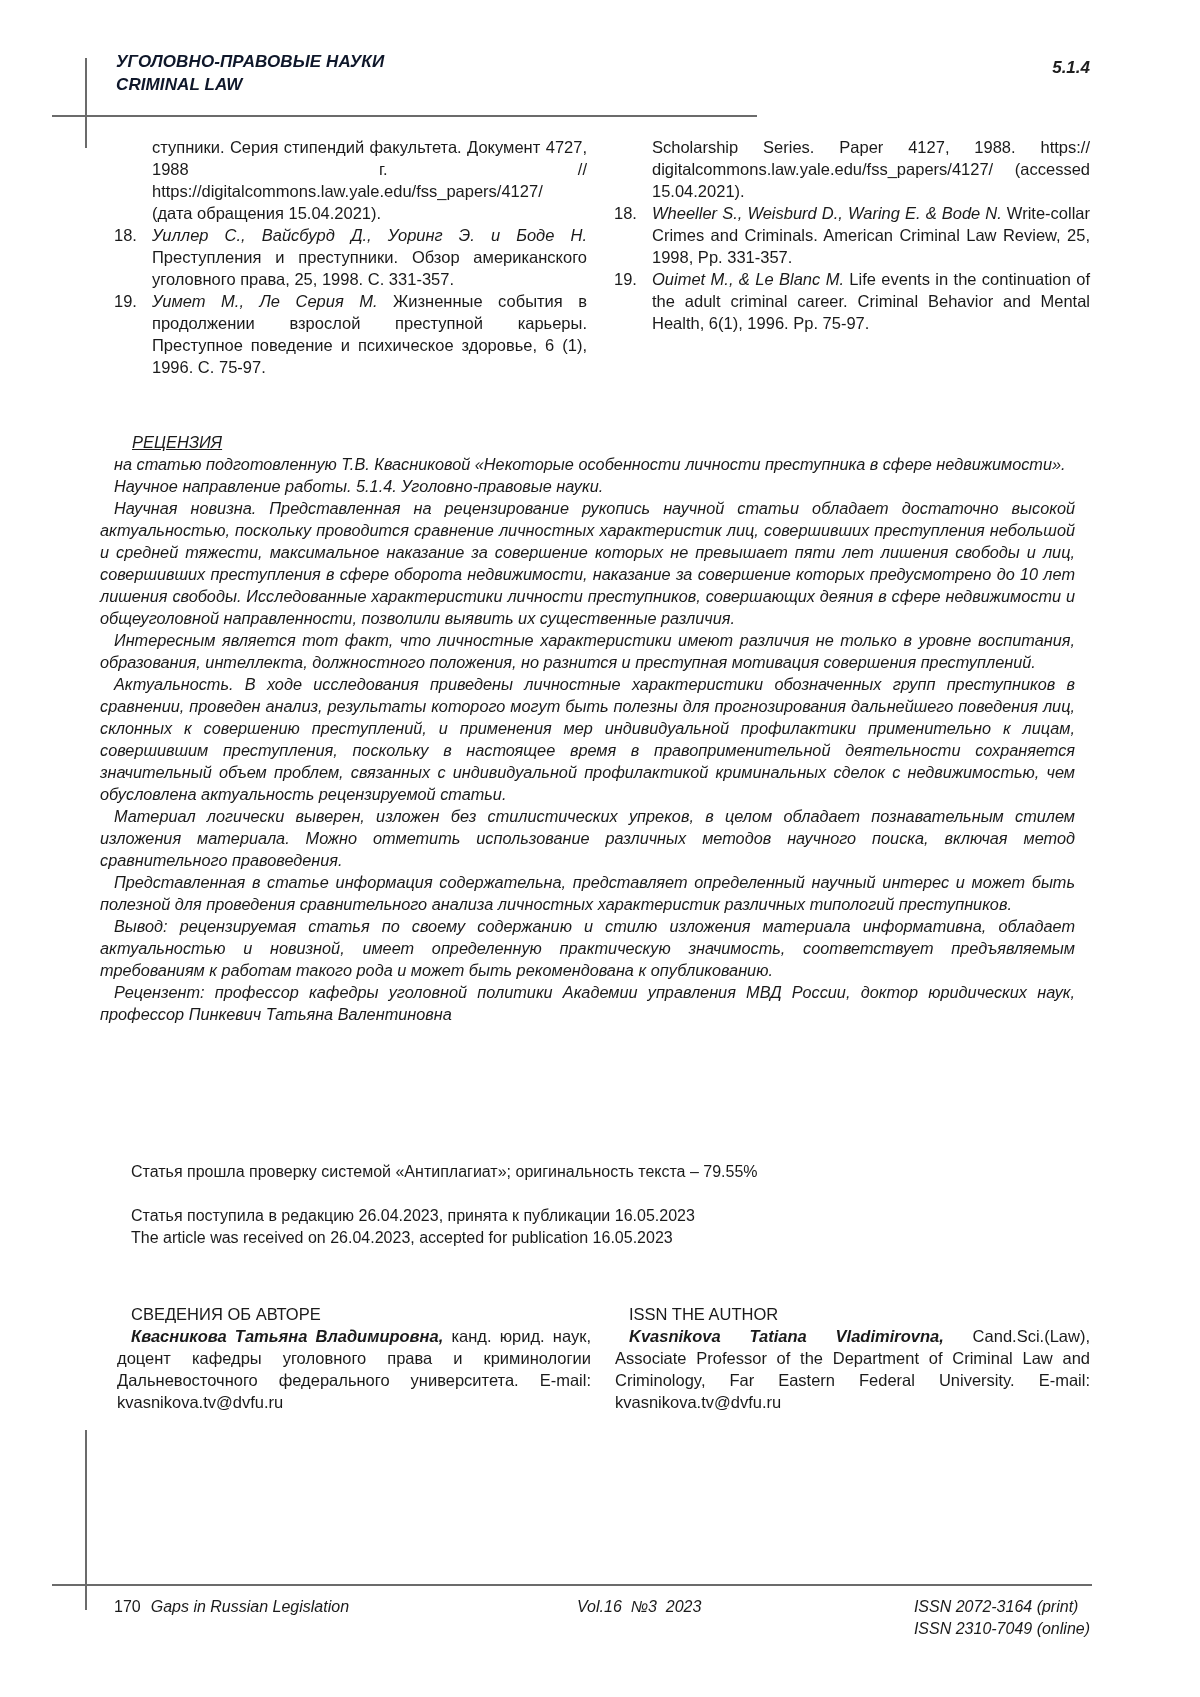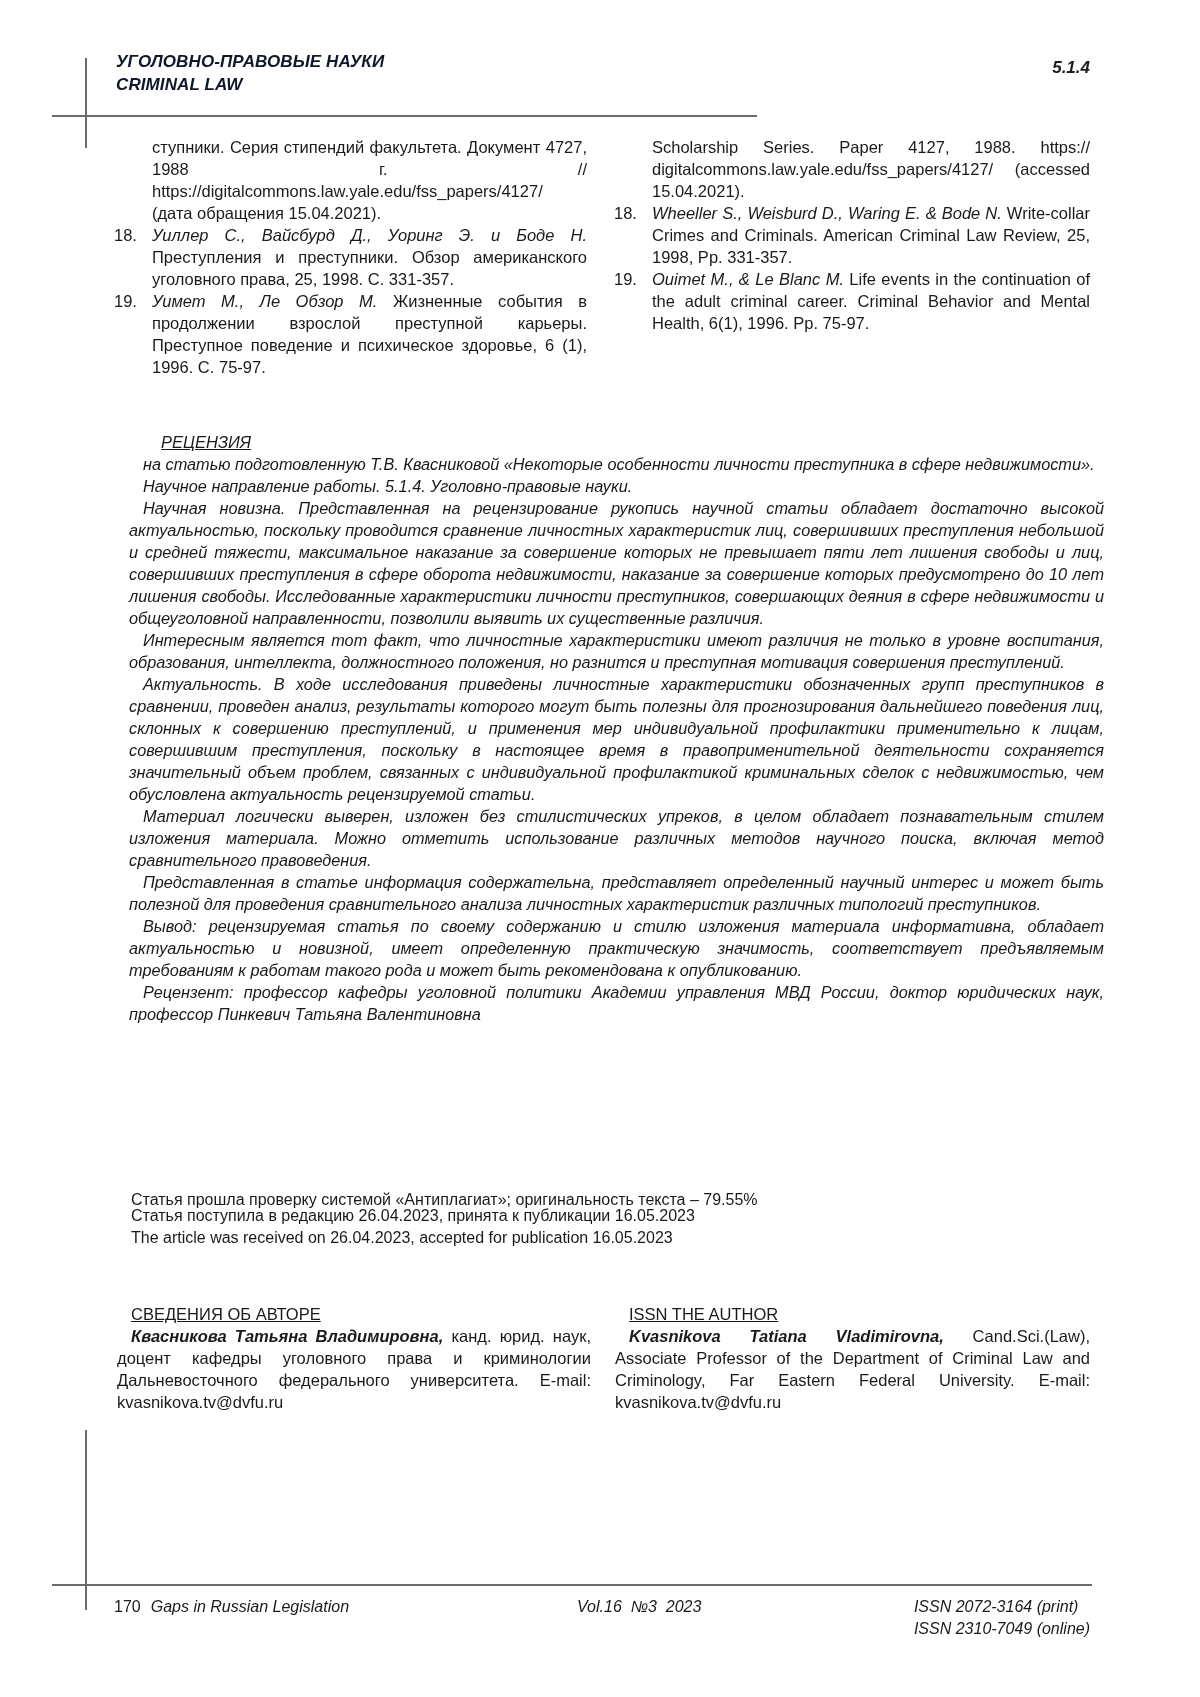--- a/index.html
+++ b/index.html
@@ -16,34 +16,34 @@
   .header-code { position: absolute; right: 110px; top: 58px; font-weight: bold; font-style: italic;
                  font-size: 17px; color: #1e1e1e; }
 
   .refs { position: absolute; top: 136px; font-size: 16.5px; line-height: 22px; }
   #refs-ru { left: 112px; width: 475px; }
   #refs-en { left: 612px; width: 478px; }
   .ref { position: relative; padding-left: 40px; text-align: justify; }
   .ref .num { position: absolute; left: 2px; top: 0; }
   .ref .auth { font-style: italic; }
 
-  .review { position: absolute; left: 129px; top: 431px; width: 975px;
+  .review { position: absolute; left: 100px; top: 431px; width: 975px;
             font-family: "Liberation Sans Narrow", "Liberation Sans", sans-serif;
             font-size: 16.3px; line-height: 22px; text-align: justify; }
   .review .head { padding-left: 32px; font-style: italic; text-decoration: underline; font-size: 16.5px; }
   .review p { margin: 0; text-indent: 14px; font-style: italic; }
 
   .meta { position: absolute; left: 131px; font-size: 16px; line-height: 22px; }
-  #meta-antiplag { top: 1161px; margin-top: 28px; }
+  #meta-antiplag { top: 1161px; }
   #meta-dates { top: 1205px; }
 
   .author { position: absolute; top: 1303px; font-size: 16.5px; line-height: 22px; text-align: justify; }
   #author-ru { left: 117px; width: 474px; }
   #author-en { left: 615px; width: 475px; }
-  .author .sec { padding-left: 14px; text-decoration: underline; }
+  .author .sec { padding-left: 14px; }
   .author p { margin: 0; text-indent: 14px; }
   .author .name { font-weight: bold; font-style: italic; }
 
   .footer { position: absolute; top: 1596px; font-size: 16px; line-height: 22px; font-style: italic; }
   #footer-left { left: 114px; }
   #footer-left .page { font-style: normal; margin-right: 10px; }
   #footer-mid { left: 577px; }
   #footer-right { right: 110px; text-align: left; }
 </style>
 </head>
@@ -63,21 +63,21 @@
 <div class="refs" id="refs-ru">
   <div class="ref">
     <span>ступники. Серия стипендий факультета. Документ 4727, 1988 г. // https://digitalcommons.law.yale.edu/fss_papers/4127/ (дата обращения 15.04.2021).</span>
   </div>
   <div class="ref">
     <span class="num">18.</span>
     <span class="auth">Уиллер С., Вайсбурд Д., Уоринг Э. и Боде Н.</span><span> Преступления и преступники. Обзор американского уголовного права, 25, 1998. С. 331-357.</span>
   </div>
   <div class="ref">
     <span class="num">19.</span>
-    <span class="auth">Уимет М., Ле Обзор М.</span><span> Жизненные события в продолжении взрослой преступной карьеры. Преступное поведение и психическое здоровье, 6 (1), 1996. С. 75-97.</span>
+    <span class="auth">Уимет М., Ле Серия М.</span><span> Жизненные события в продолжении взрослой преступной карьеры. Преступное поведение и психическое здоровье, 6 (1), 1996. С. 75-97.</span>
   </div>
 </div>
 
 <div class="refs" id="refs-en">
   <div class="ref">
     <span>Scholarship Series. Paper 4127, 1988. https:// digitalcommons.law.yale.edu/fss_papers/4127/ (accessed 15.04.2021).</span>
   </div>
   <div class="ref">
     <span class="num">18.</span>
     <span class="auth">Wheeller S., Weisburd D., Waring E. &amp; Bode N.</span><span> Write-collar Crimes and Criminals. American Criminal Law Review, 25, 1998, Pp. 331-357.</span>

